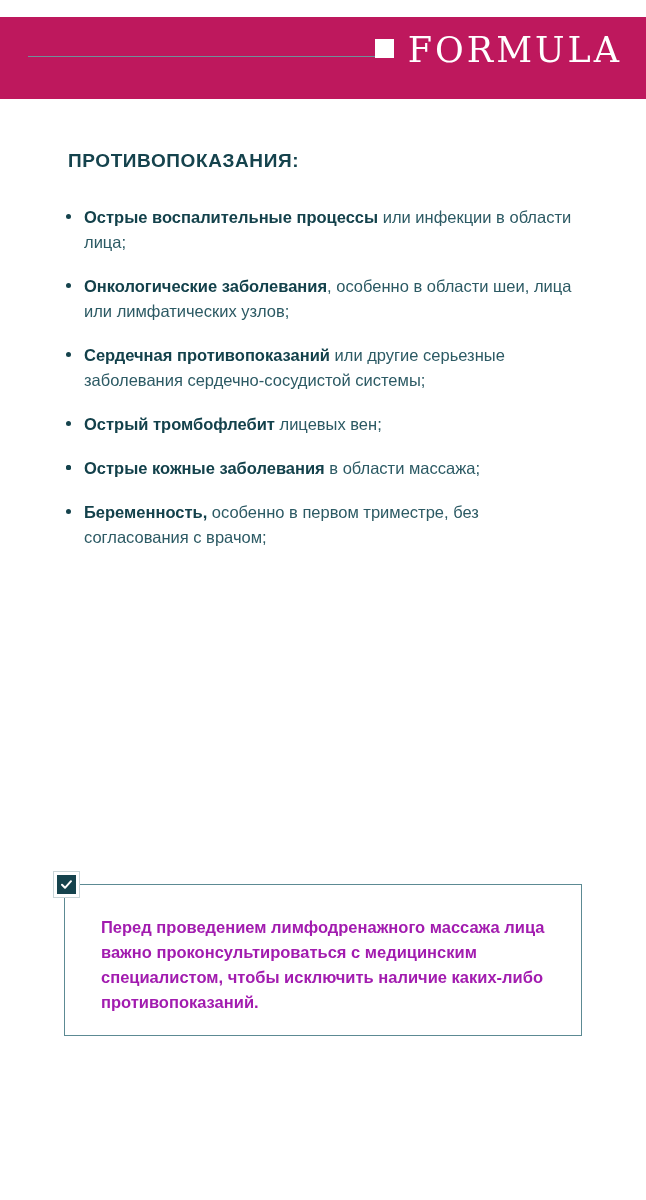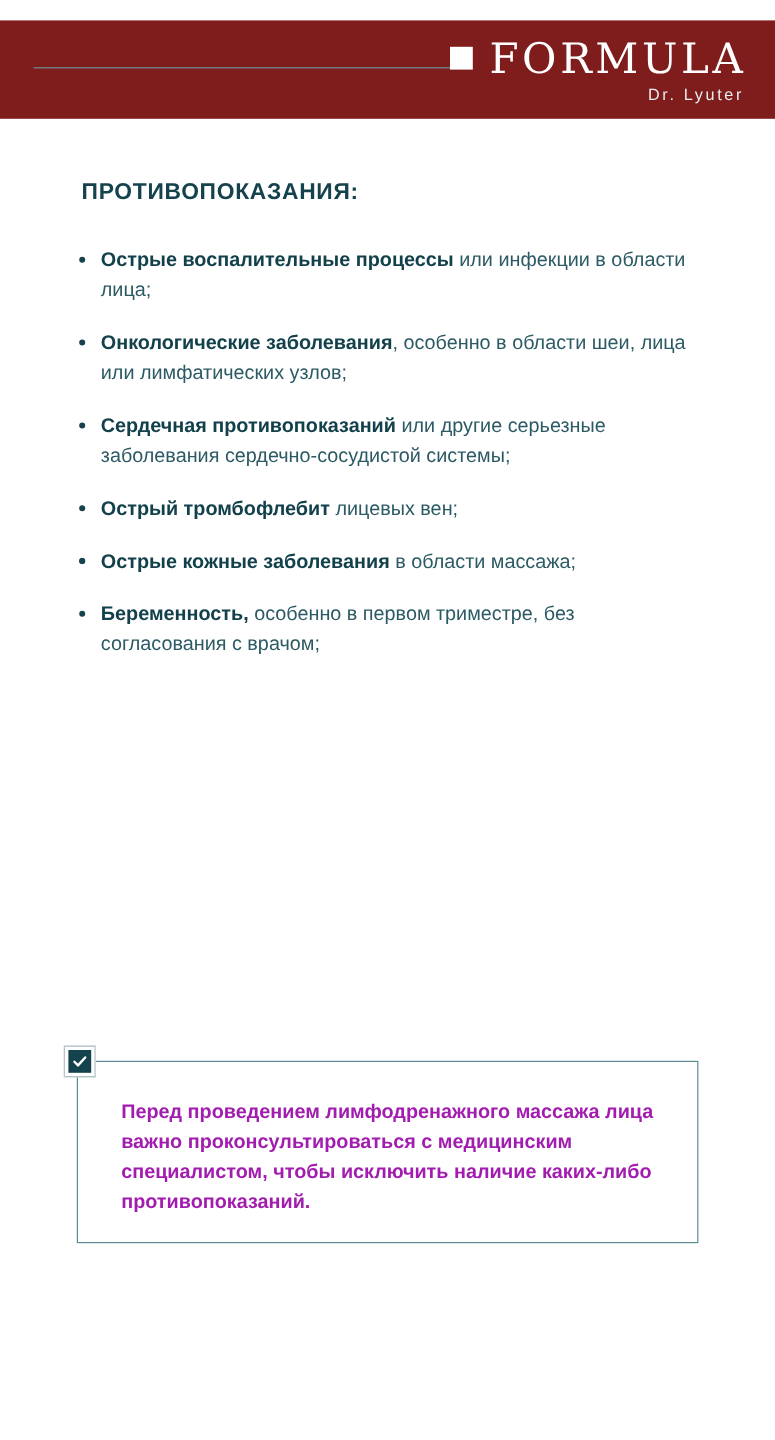--- a/index.html
+++ b/index.html
@@ -21,21 +21,21 @@
     background: #ffffff;
   }
 
   
   .header {
     position: absolute;
     top: 17px;
     left: 0;
     width: 646px;
     height: 82px;
-    background: #7f1d1d;
+    background: #be185d;
     display: flex;
     align-items: center;
     justify-content: flex-end;
   }
   .header-rule {
     position: absolute;
     left: 28px;
     top: 39px;
     width: 360px;
     height: 1px;
@@ -161,21 +161,20 @@
 
 <div class="page">
 
   <div class="header">
     <div class="header-rule"></div>
     <div class="brand">
       <div class="brand-row">
         <span class="brand-square"></span>
         <span class="brand-name">FORMULA</span>
       </div>
-      <div class="brand-sub">Dr. Lyuter</div>
     </div>
   </div>
 
   <div class="title">ПРОТИВОПОКАЗАНИЯ:</div>
 
   <div class="list">
 
     <div class="list-item">
       <span class="bullet"></span>
       <b>Острые воспалительные процессы</b><span> или инфекции в области лица;</span>

